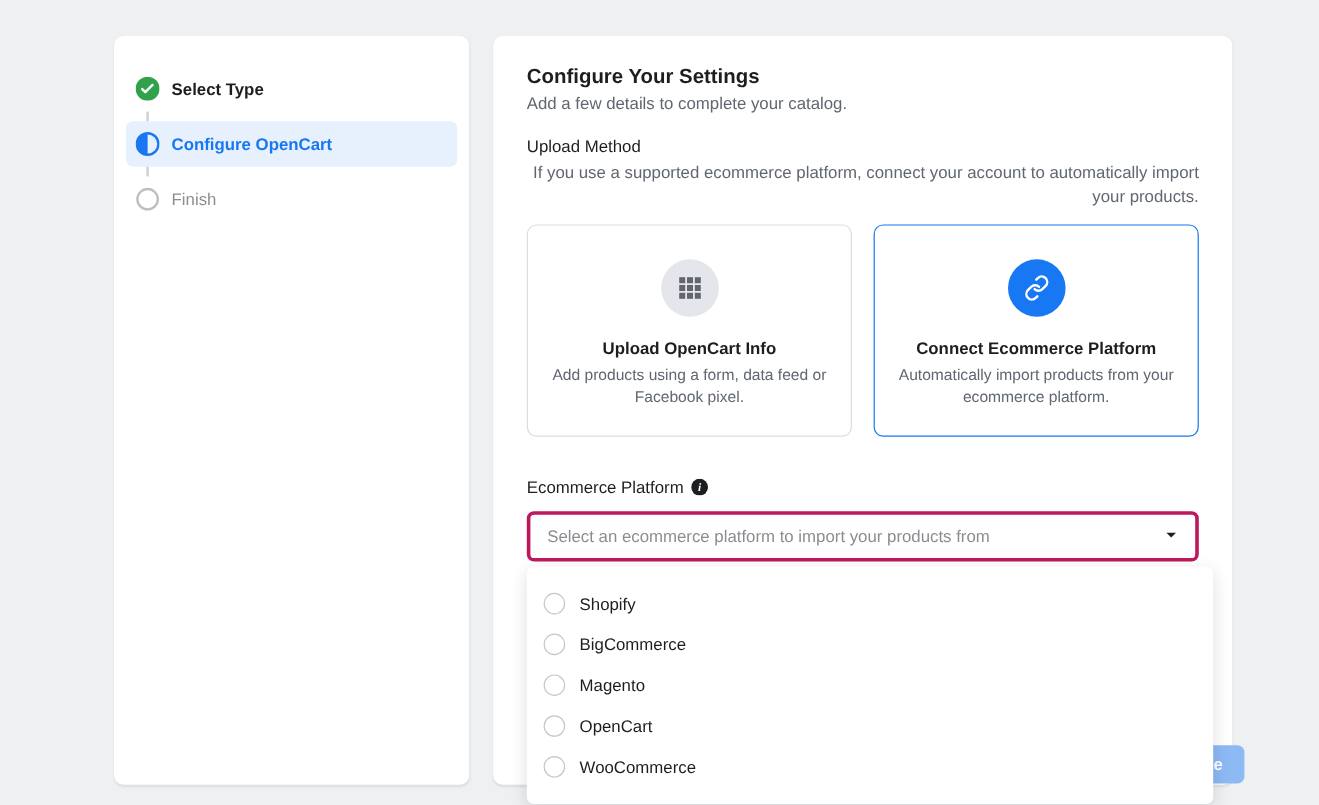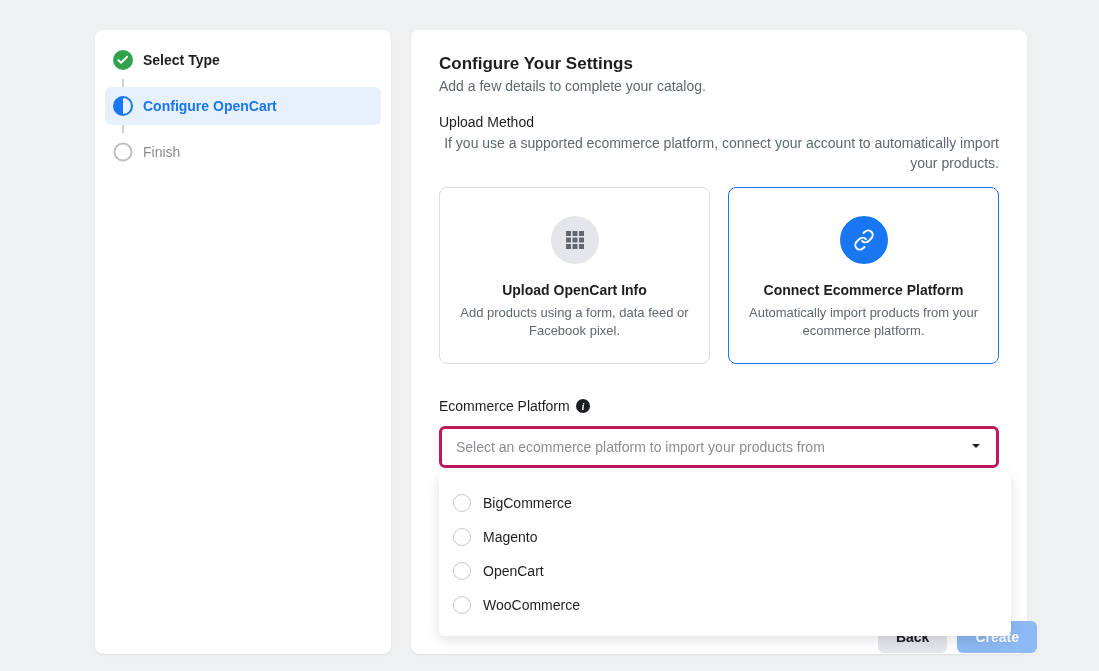--- a/index.html
+++ b/index.html
@@ -16,21 +16,21 @@
   .container {
     display: flex;
     padding: 30px 60px 20px 95px;
     gap: 20px;
   }
   .sidebar {
     width: 296px;
     background: #fff;
     border-radius: 8px;
     box-shadow: 0 1px 2px rgba(0,0,0,0.08);
-    padding: 11px 10px;
+    padding: 25px 10px;
     height: 624px;
   }
   .step {
     display: flex;
     align-items: center;
     gap: 10px;
     padding: 9px 8px;
     border-radius: 6px;
     font-weight: 600;
     color: #1c1e21;
@@ -225,20 +225,24 @@
           <svg width="12" height="12" viewBox="0 0 12 12">
               <path d="M2 4l4 4 4-4" fill="#1c1e21"></path>
             </svg>
         </span>
       </div>
     </div>
 
     <div class="dropdown">
       <div class="option">
         <span class="radio"></span>
+        <span class="option-label">Shopify</span>
+      </div>
+      <div class="option">
+        <span class="radio"></span>
         <span class="option-label">BigCommerce</span>
       </div>
       <div class="option">
         <span class="radio"></span>
         <span class="option-label">Magento</span>
       </div>
       <div class="option">
         <span class="radio"></span>
         <span class="option-label">OpenCart</span>
       </div>

